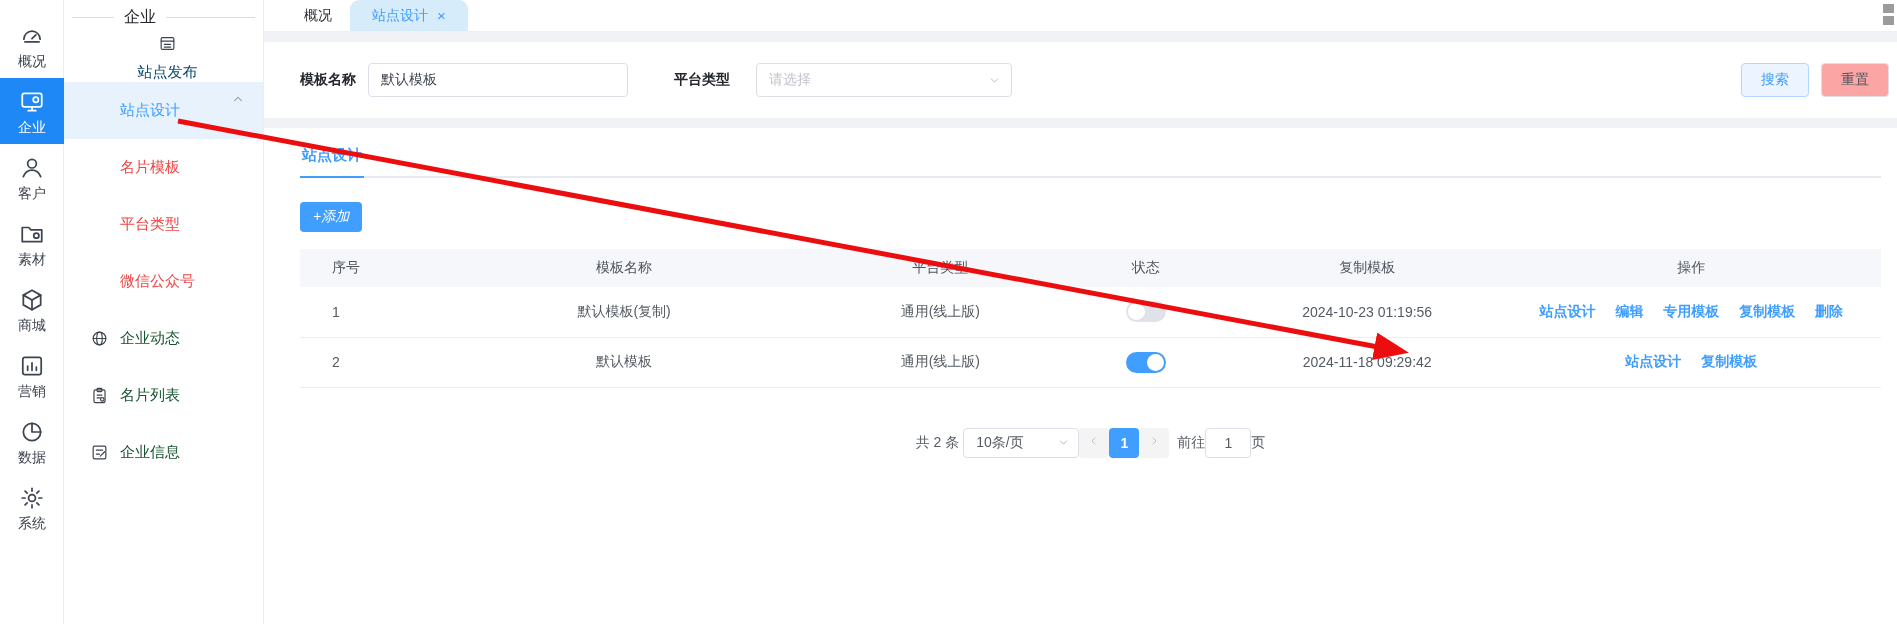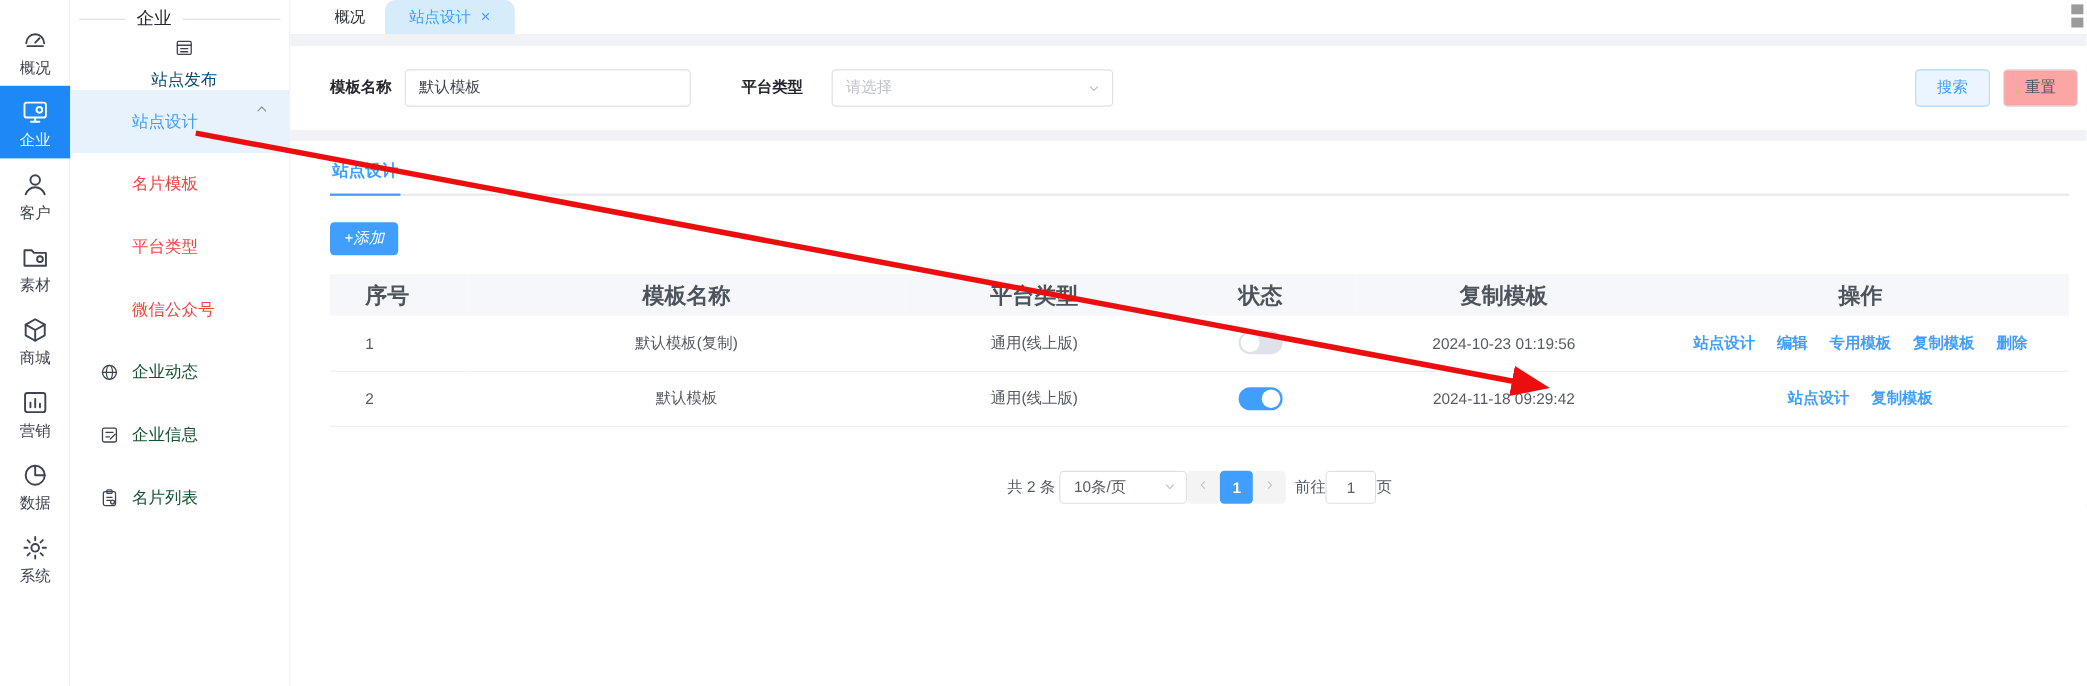--- a/index.html
+++ b/index.html
@@ -73,21 +73,21 @@
   .section-tabs { border-bottom:2px solid #e6e9ef; }
   .section-tab { display:inline-block; padding:0 2px 11px 2px; margin-bottom:-2px; font-size:15px;
          font-weight:600; color:var(--primary,#409eff); border-bottom:2px solid var(--primary,#409eff);
          cursor:pointer; }
   .add-btn { margin:24px 0 0 0; background:var(--primary,#409eff); color:#fff; border:none;
          border-radius:4px; height:30px; padding:0 13px; font-size:14px; cursor:pointer;
          font-family:inherit;font-style:italic; }
 
   table { width:100%; border-collapse:collapse; margin-top:17px; table-layout:fixed; }
   col.c1{width:8%} col.c2{width:25%} col.c3{width:15%} col.c4{width:11%} col.c5{width:17%} col.c6{width:24%}
-  thead th { background:var(--table_header_bg,#f5f7fa); height:38px; font-size:20px; font-weight:700;
+  thead th { background:var(--table_header_bg,#f5f7fa); height:38px; font-size:14px; font-weight:400;
          color:#4e545c; text-align:center; }
   tbody td { height:50px; border-bottom:1px solid #ebeef5; text-align:center; color:#555b63; }
   th.left, td.left { text-align:left; padding-left:32px; }
 
   .toggle { display:inline-block; width:40px; height:21px; border-radius:11px;
          background:var(--toggle_off,#dfe2e8); position:relative; cursor:pointer; vertical-align:middle; }
   .toggle .knob { position:absolute; top:2px; left:2px; width:17px; height:17px; border-radius:50%;
          background:#fff; }
   .toggle.on { background:var(--primary,#409eff); }
   .toggle.on .knob { left:auto; right:2px; }
@@ -233,37 +233,37 @@
             <circle cx="12" cy="12" r="8"></circle>
             <ellipse cx="12" cy="12" rx="3.5" ry="8"></ellipse>
             <path d="M4 12h16"></path>
           </svg>
       </span>
       <span>企业动态</span>
     </div>
     <div class="sn-item">
       <span class="sn-ic">
         <svg viewBox="0 0 24 24">
-            <rect x="4" y="4" width="16" height="16" rx="2"></rect>
-            <path d="M8 9h8M8 14h4"></path>
-            <path d="M13 16.5l5.5-5.5"></path>
-          </svg>
-      </span>
-      <span>企业信息</span>
-    </div>
-    <div class="sn-item">
-      <span class="sn-ic">
-        <svg viewBox="0 0 24 24">
             <rect x="5" y="5" width="14" height="16" rx="2"></rect>
             <rect x="9" y="3" width="6" height="4" rx="1"></rect>
             <path d="M9 11.5h6M9 15h4"></path>
             <circle cx="15.5" cy="17" r="2.2"></circle>
           </svg>
       </span>
       <span>名片列表</span>
+    </div>
+    <div class="sn-item">
+      <span class="sn-ic">
+        <svg viewBox="0 0 24 24">
+            <rect x="4" y="4" width="16" height="16" rx="2"></rect>
+            <path d="M8 9h8M8 14h4"></path>
+            <path d="M13 16.5l5.5-5.5"></path>
+          </svg>
+      </span>
+      <span>企业信息</span>
     </div>
   </nav>
 
   <main class="main">
 
     <div class="tabbar">
       <div class="tab">
         <span>概况</span>
       </div>
       <div class="tab active">

